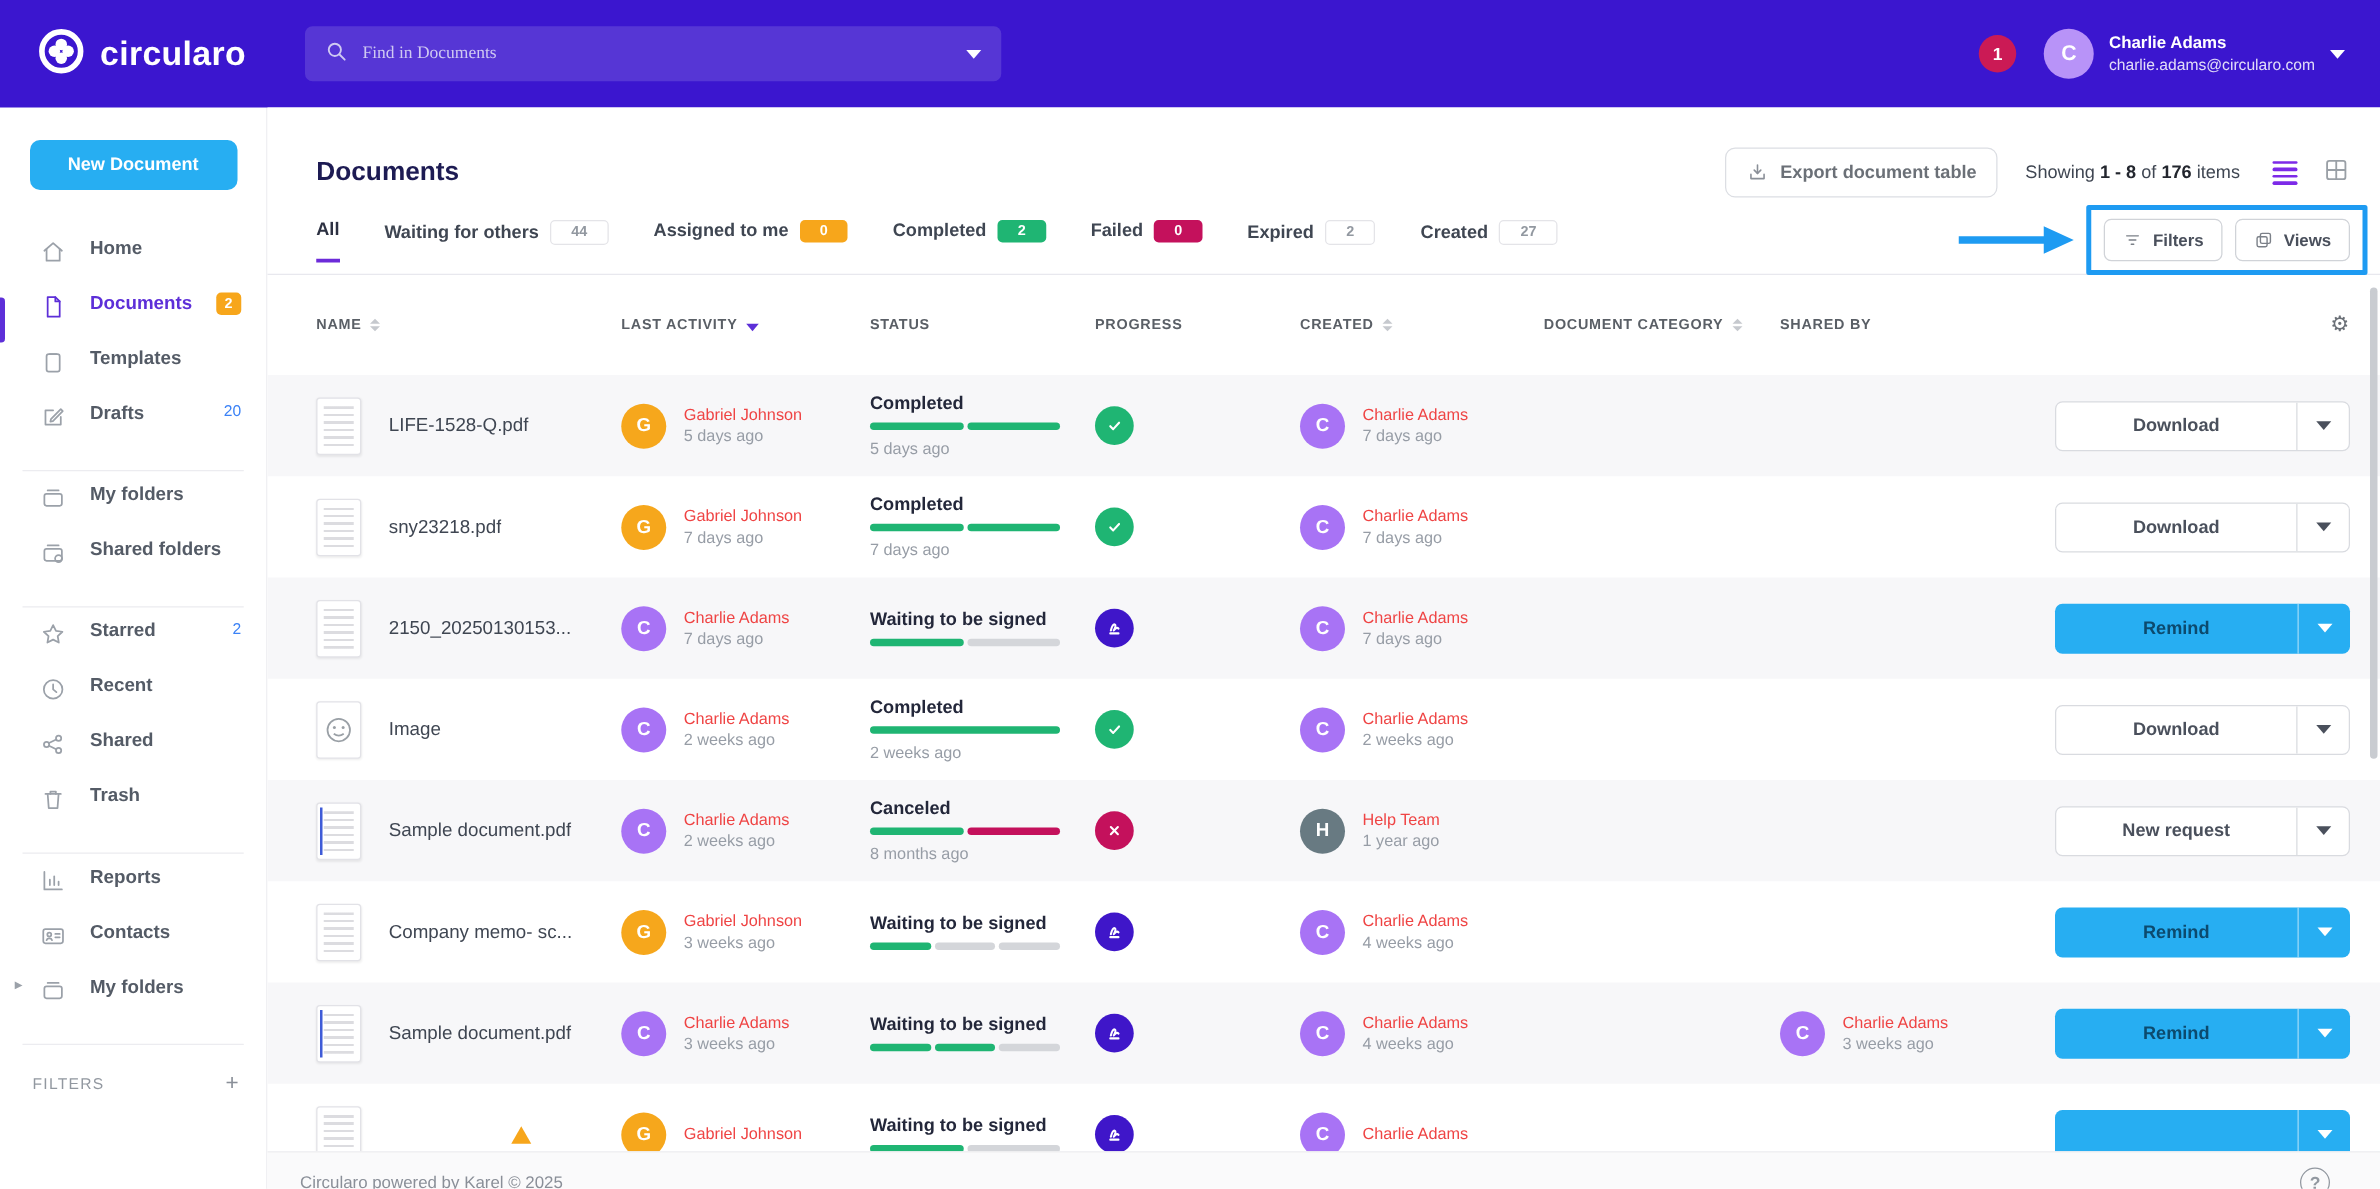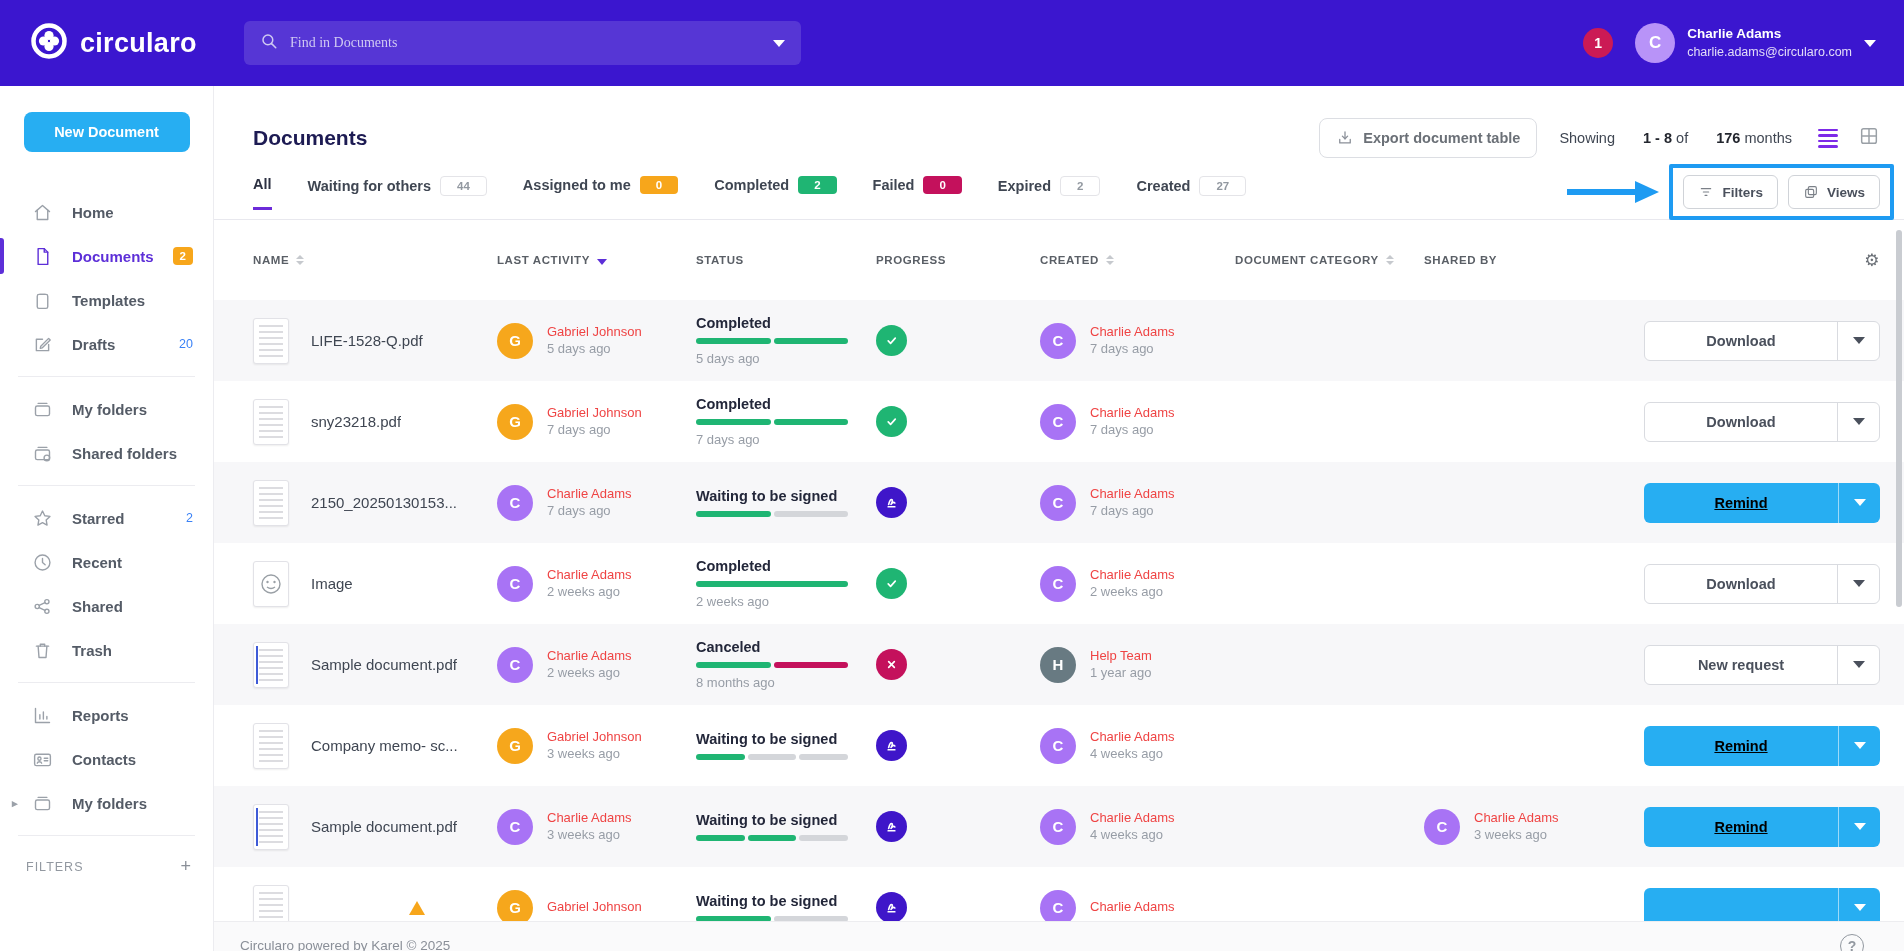--- a/index.html
+++ b/index.html
@@ -30,21 +30,21 @@
   
   .app { display:flex; height:883px; }
   .sidebar { width:214px; border-right:1px solid #ececf0; background:#fff; padding-top:26px; flex-shrink:0; }
   .main { flex:1; position:relative; background:#fff; }
 
   
   .new-doc-btn { display:block; margin:0 auto; width:166px; height:40px; background:#27aef2; color:#fff;
     border:none; border-radius:8px; font-size:14.5px; font-weight:bold; cursor:pointer;
     font-family:"Liberation Sans", sans-serif; }
   .nav { margin-top:38px; }
-  .nav-item { height:44px; display:flex; align-items:center; padding:0 20px 0 32px; position:relative;
+  .nav-item { height:44px; display:flex; align-items:flex-start; padding:0 20px 0 32px; position:relative;
     color:#545b66; font-size:15px; font-weight:bold; cursor:pointer; }
   .nav-item .nicon { width:22px; height:22px; margin-right:18px; display:flex; align-items:center; flex-shrink:0; }
   .nav-item svg { stroke:#9ba1a9; fill:none; stroke-width:1.6; stroke-linecap:round; stroke-linejoin:round; }
   .nav-item.active { color:#5d2fd8; }
   .nav-item.active svg { stroke:#5d2fd8; }
   .nav-item.active::before { content:""; position:absolute; left:0; top:4px; bottom:4px; width:4px;
     background:#5d2fd8; border-radius:0 3px 3px 0; }
   .nav-badge { margin-left:auto; background:#f7a61b; color:#fff; font-size:11.5px; font-weight:bold;
     border-radius:4px; padding:3px 7px; }
   .nav-count { margin-left:auto; color:#3b82f6; font-size:12.5px; font-weight:normal; }
@@ -56,21 +56,21 @@
 
   
   .main-header { height:90px; display:flex; align-items:center; padding:14px 24px 0 39px; }
   .page-title { font-size:21px; font-weight:bold; color:#1d1b53; }
   .header-right { margin-left:auto; display:flex; align-items:center; gap:22px; }
   .export-btn { display:flex; align-items:center; gap:9px; height:40px; padding:0 16px; background:#fff;
     border:1px solid #dcdee3; border-radius:8px; color:#6b7077; font-size:14.5px; font-weight:bold; cursor:pointer;
     font-family:"Liberation Sans", sans-serif; }
   .export-btn svg { stroke:#8a8f98; fill:none; stroke-width:1.7; stroke-linecap:round; stroke-linejoin:round; }
   .showing { font-size:14.5px; color:#3f4652; }
-  .showing b { color:#23262e;margin-left:24px; }
+  .showing b { color:#23262e; }
   .view-icons { display:flex; align-items:center; gap:20px; margin-left:4px; }
   .list-view-icon { display:flex; flex-direction:column; gap:3px; cursor:pointer; }
   .list-view-icon span { width:20px; height:2.5px; background:#7d2ae8; border-radius:2px; }
   .grid-view-icon svg { stroke:#9aa0a6; fill:none; stroke-width:1.6; cursor:pointer; }
 
   
   .tabs-row { height:44px; display:flex; align-items:flex-start; padding-left:39px; border-bottom:1px solid #e8e8ee;
     position:relative; }
   .tab { display:flex; align-items:center; gap:9px; margin-right:36px; padding-bottom:15px; font-size:14.5px;
     font-weight:bold; color:#3f4652; cursor:pointer; border-bottom:3px solid transparent; }
@@ -132,21 +132,21 @@
   .picon.sign { background:#3f16c9; }
   .picon.cancel { background:#c4115c; }
   .picon svg { stroke:#fff; fill:none; stroke-width:1.8; stroke-linecap:round; stroke-linejoin:round; }
   .action-cell { justify-content:flex-end; }
   .split-btn { display:flex; width:236px; height:40px; border-radius:6px; overflow:hidden; cursor:pointer; }
   .split-btn.white { border:1px solid #d9dbe0; background:#fff; }
   .split-btn.white .sb-main { color:#4a505c; }
   .split-btn.white .sb-caret { border-left:1px solid #d9dbe0; }
   .split-btn.white .caret-sm { border-top-color:#4a505c; }
   .split-btn.blue { background:#27aef2; }
-  .split-btn.blue .sb-main { color:#000000;text-decoration:underline; }
+  .split-btn.blue .sb-main { color:#0c4a6e; }
   .split-btn.blue .sb-caret { border-left:1px solid rgba(255,255,255,.55); }
   .split-btn.blue .caret-sm { border-top-color:#fff; }
   .sb-main { flex:1; display:flex; align-items:center; justify-content:center; font-size:14.5px; font-weight:bold; }
   .sb-caret { width:42px; display:flex; align-items:center; justify-content:center; }
   .caret-sm { width:0; height:0; border-left:6px solid transparent; border-right:6px solid transparent;
     border-top:7px solid; }
 
   
   .footer { position:absolute; left:0; right:0; bottom:0; height:48px; background:#fafafb;
     border-top:1px solid #ededf0; display:flex; align-items:center; padding:0 40px 0 26px; }
@@ -348,21 +348,21 @@
               <path d="M8.5 9.5L12 13l3.5-3.5"></path>
               <path d="M5 14v4.5h14V14"></path>
             </svg>
           <span>Export document table</span>
         </button>
         <div class="showing">
           <span>Showing</span>
           <b>1 - 8</b>
           <span>of</span>
           <b>176</b>
-          <span>months</span>
+          <span>items</span>
         </div>
         <div class="view-icons">
           <span class="list-view-icon">
               <span></span>
               <span></span>
               <span></span>
               <span></span>
             </span>
           <span class="grid-view-icon">
             <svg width="22" height="22" viewBox="0 0 24 24">

